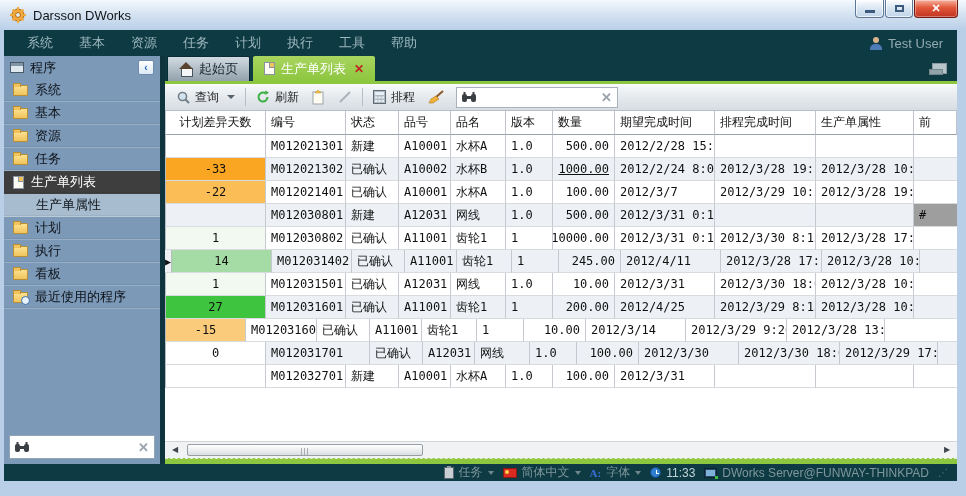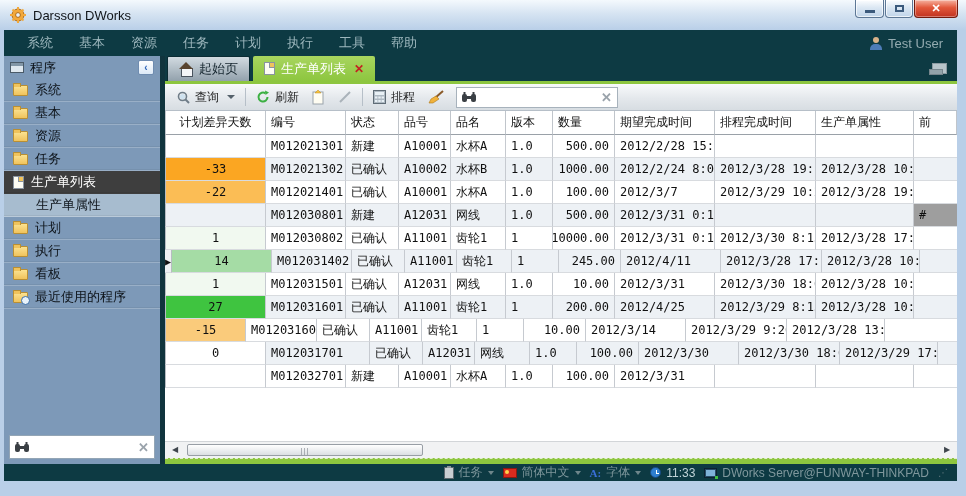--- a/index.html
+++ b/index.html
@@ -414,21 +414,21 @@
             <div class="tcell cell-extra"></div>
           </div>
           <div class="trow alt">
             <div class="tcell gutter"></div>
             <div class="tcell al-c" style="width: 100px; background: rgb(251, 166, 34);">-33</div>
             <div class="tcell" style="width: 80px;">M012021302</div>
             <div class="tcell" style="width: 53px;">已确认</div>
             <div class="tcell" style="width: 52px;">A10002</div>
             <div class="tcell" style="width: 55px;">水杯B</div>
             <div class="tcell" style="width: 47px;">1.0</div>
-            <div class="tcell al-r" style="width: 62px;">1000.00</div>
+            <div class="tcell al-r" style="width: 62px; text-decoration: underline;">1000.00</div>
             <div class="tcell" style="width: 100px;">2012/2/24 8:00</div>
             <div class="tcell" style="width: 101px;">2012/3/28 19:10</div>
             <div class="tcell" style="width: 98px;">2012/3/28 10:52</div>
             <div class="tcell cell-extra"></div>
           </div>
           <div class="trow">
             <div class="tcell gutter"></div>
             <div class="tcell al-c" style="width: 100px; background: rgb(251, 189, 85);">-22</div>
             <div class="tcell" style="width: 80px;">M012021401</div>
             <div class="tcell" style="width: 53px;">已确认</div>

